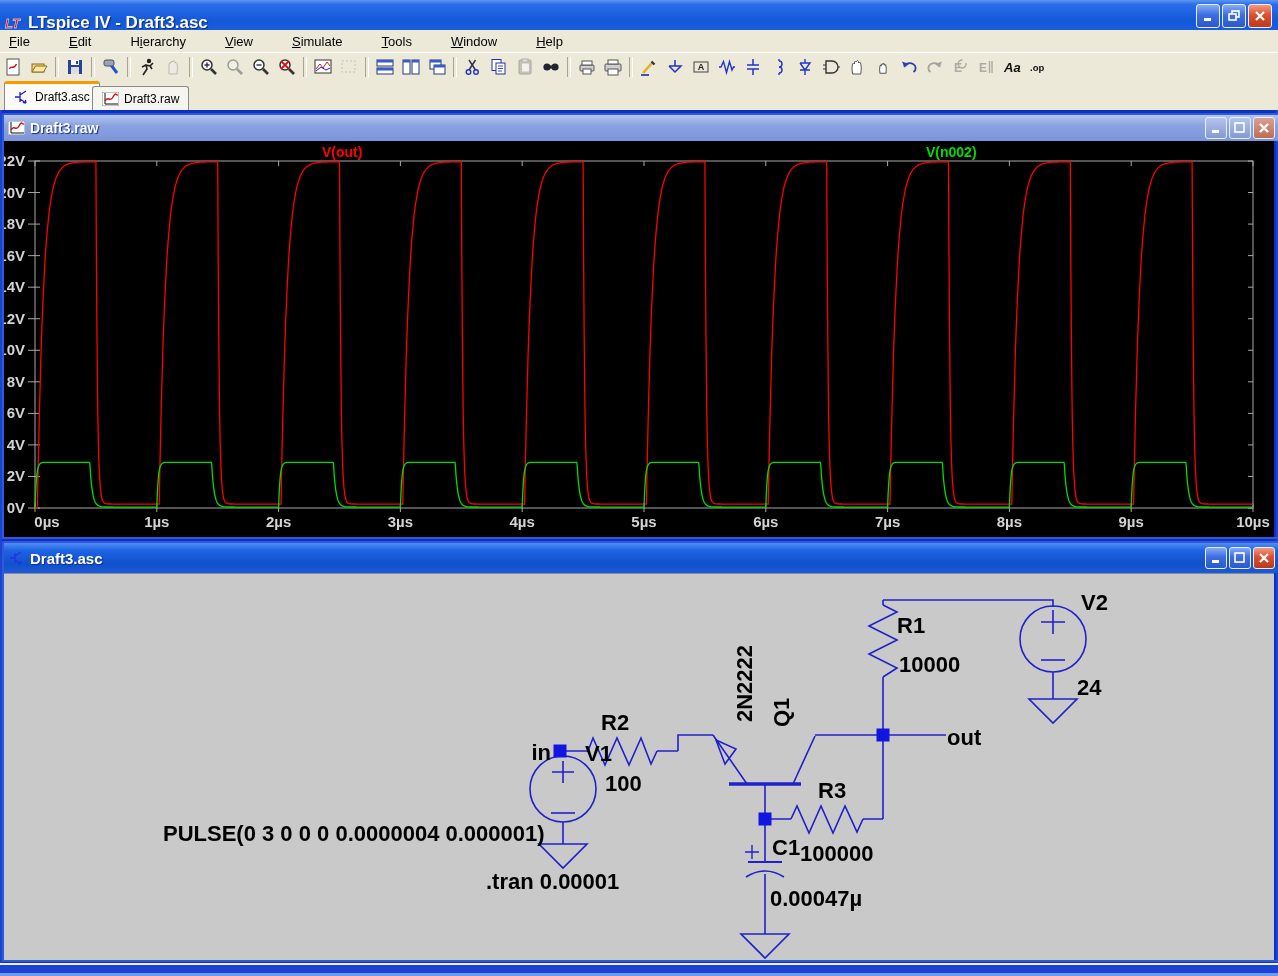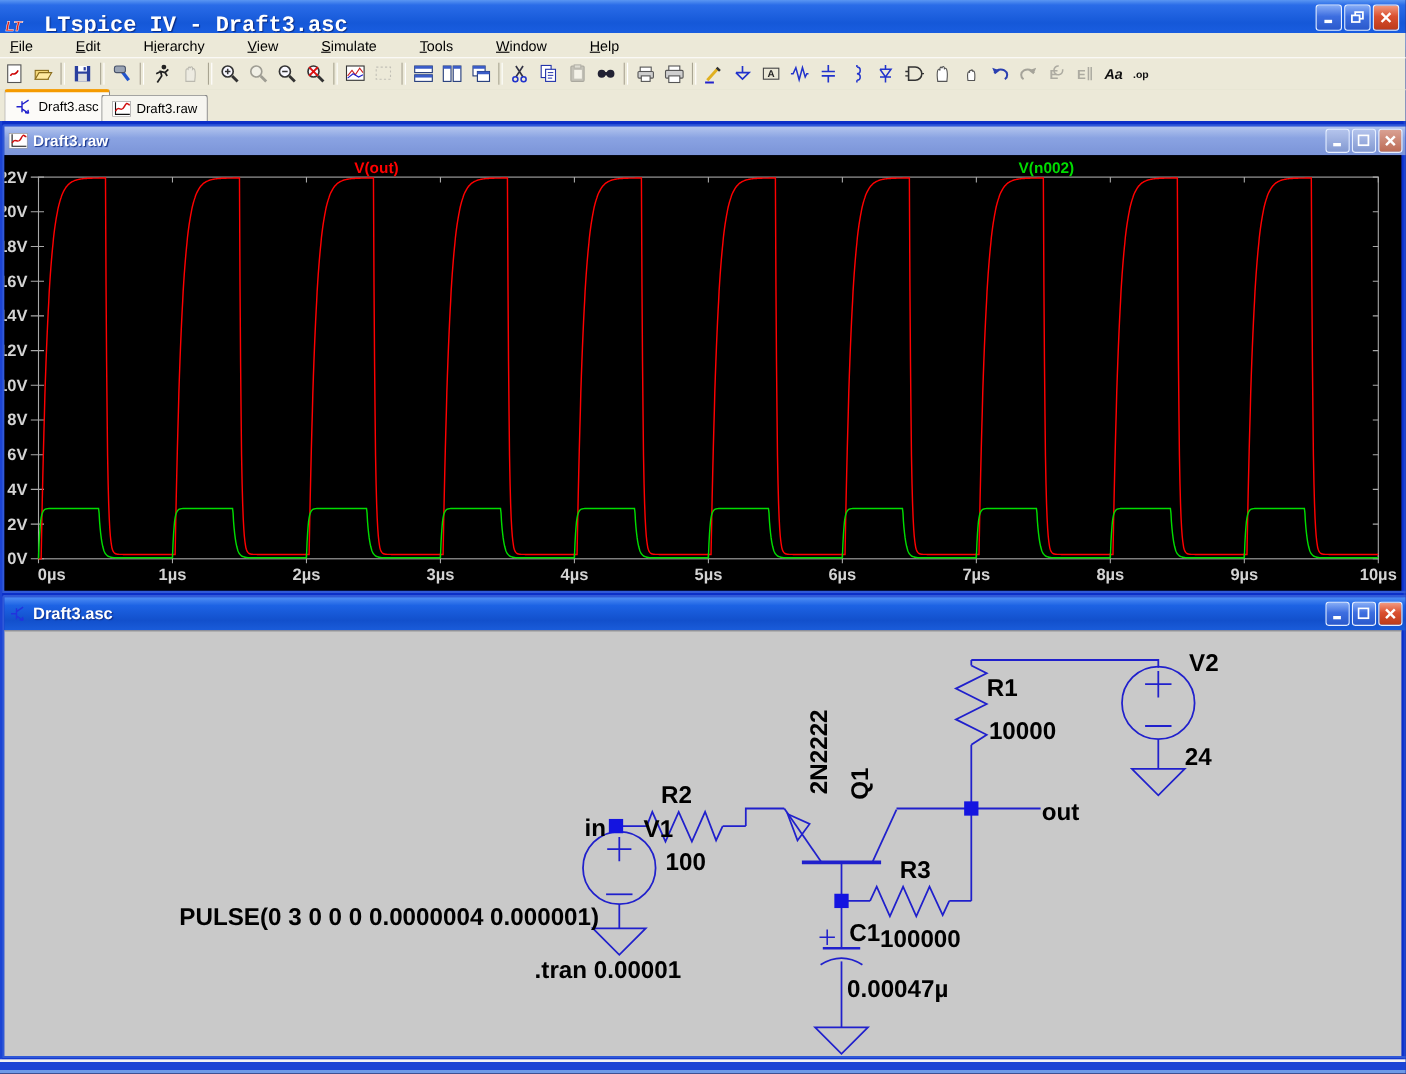--- a/index.html
+++ b/index.html
@@ -2,21 +2,21 @@
 <html><head>
 <meta charset="utf-8">
 <style>
   html,body{margin:0;padding:0;background:#555;}
   #screen{position:relative;width:1278px;height:976px;overflow:hidden;
     font-family:"Liberation Sans",sans-serif;background:#0c2fc8;}
   
   #titlebar{position:absolute;left:0;top:0;width:1278px;height:46px;
     background:linear-gradient(180deg,#5a96f2 0%,#2a6ce8 10%,#1558d8 45%,#1c61e6 80%,#1148c0 100%);
     display:flex;align-items:center;color:#fff;}
-  #titlebar .ttext{font-weight:bold;font-size:20px;text-shadow:1px 1px 1px #0a2a80;margin-left:16px;font-family:Liberation Mono, monospace;}
+  #titlebar .ttext{font-weight:bold;font-size:17px;text-shadow:1px 1px 1px #0a2a80;margin-left:4px;}
   .appicon{margin-left:4px;display:flex;align-items:center;}
   .winbtns{position:absolute;right:6px;top:4px;display:flex;gap:2px;}
   .wbtn{width:22px;height:22px;border-radius:3px;border:1px solid #e8f0ff;
     background:linear-gradient(180deg,#86acf6,#3d6ee0 45%,#2a59cc);
     display:flex;align-items:center;justify-content:center;}
   .wbtn.close{background:linear-gradient(180deg,#f29a80,#da5030 45%,#bc3a1a);}
   .inactive .wbtn{background:linear-gradient(180deg,#b4c4ec,#8399d2);}
   .inactive .wbtn.close{background:linear-gradient(180deg,#d9a193,#bd6c55);}
   #menubar{position:absolute;left:0;top:30px;width:1278px;height:22px;background:#ece9d8;
     display:flex;align-items:center;font-size:13px;color:#000;border-bottom:1px solid #d8d4c0;gap:21px;}

